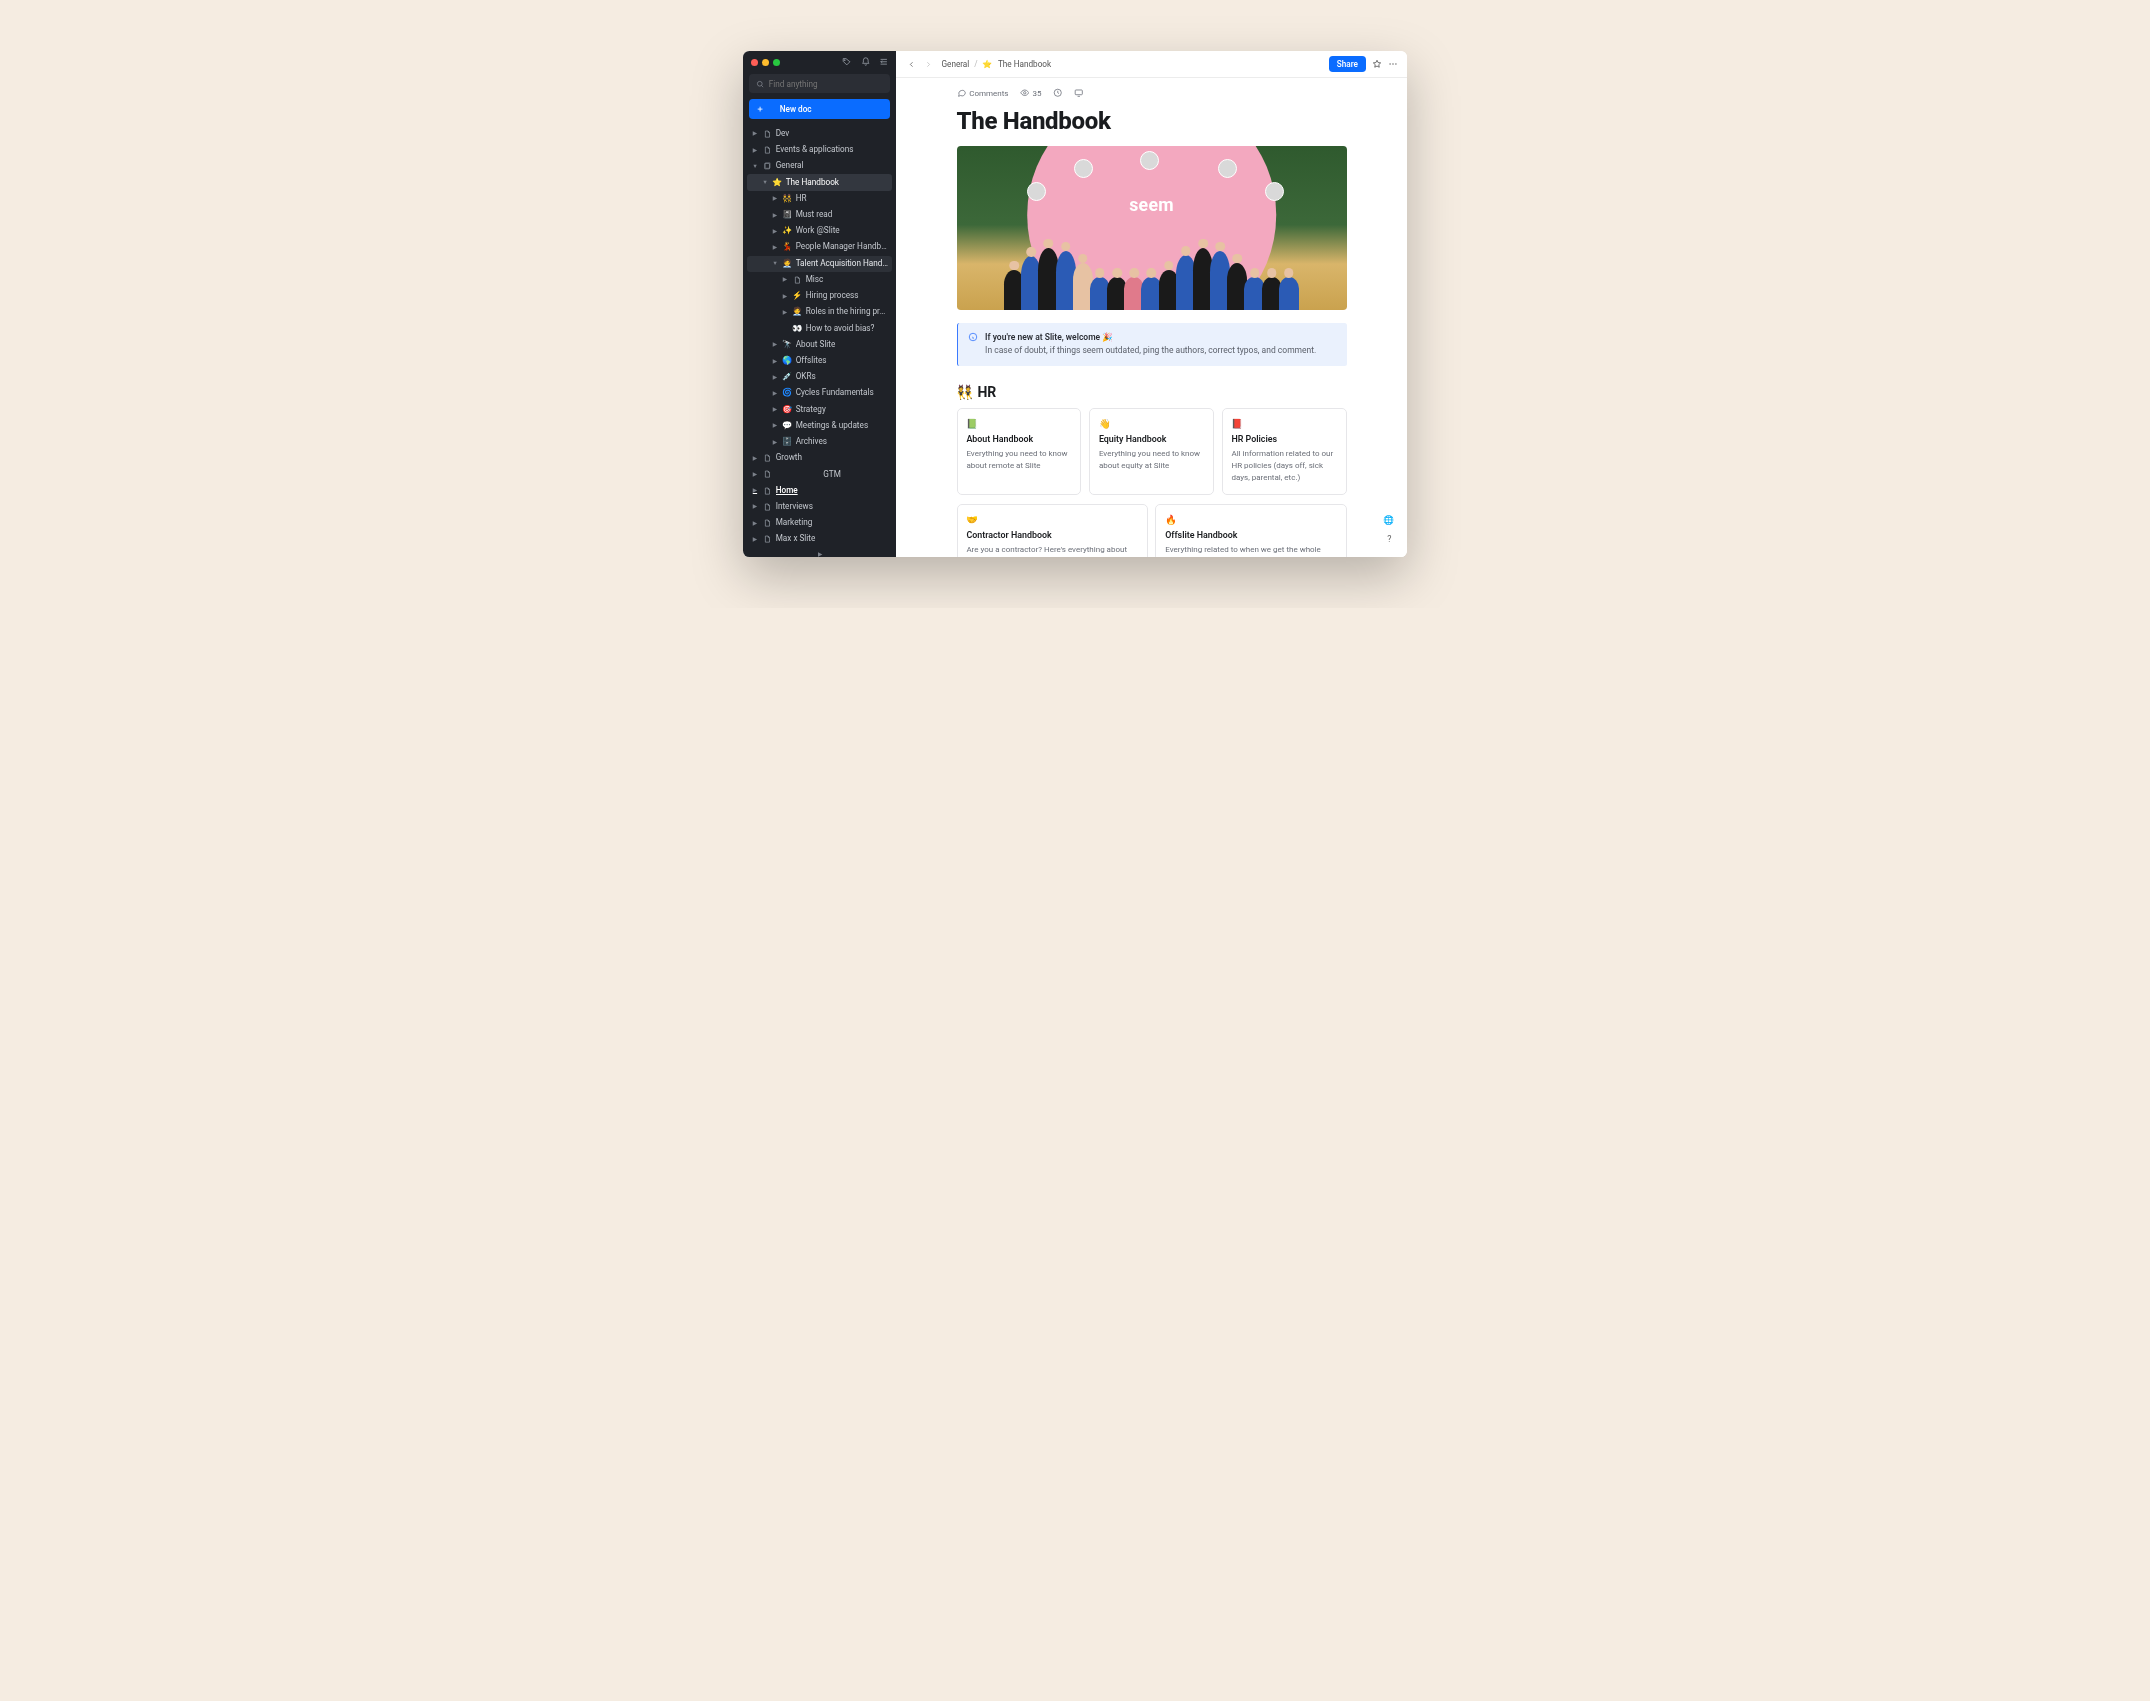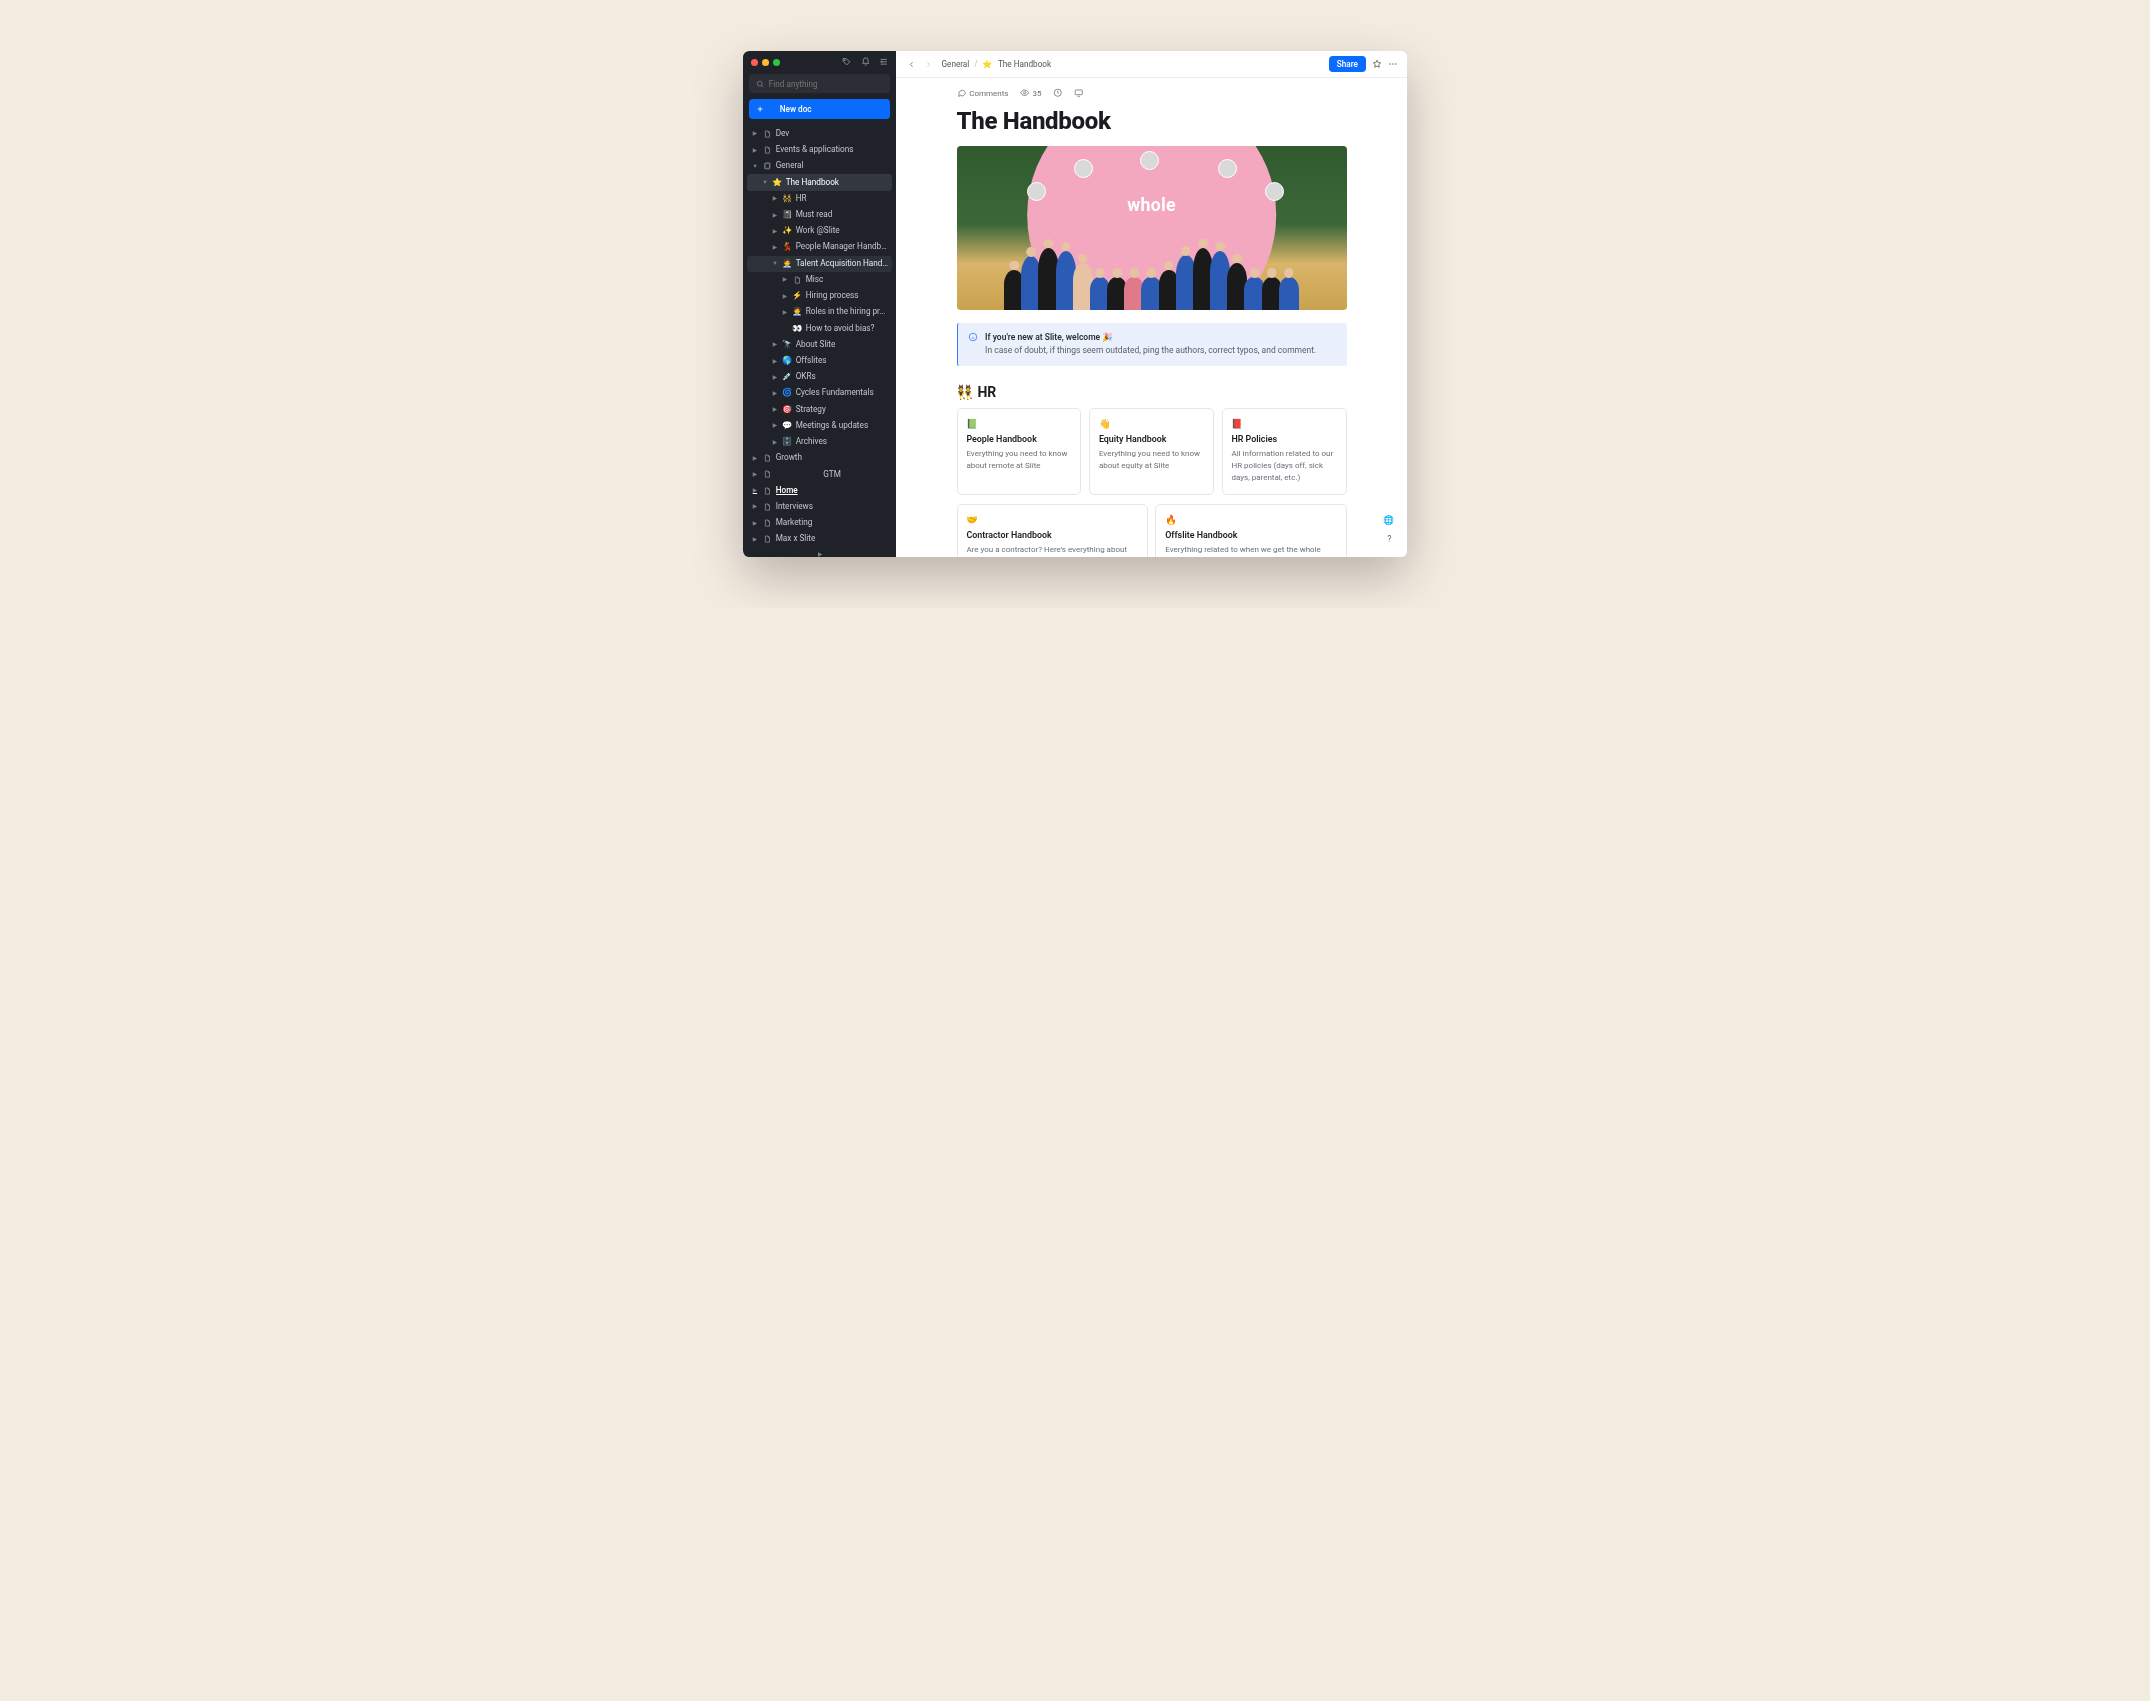--- a/index.html
+++ b/index.html
@@ -396,21 +396,21 @@
                 <rect x="3" y="5" width="18" height="12" rx="2"></rect>
                 <path d="M9 21h6"></path>
               </svg>
             </span>
         </div>
 
         <h1 class="doc-title">The Handbook</h1>
 
         <div class="hero">
           <div class="hero-dome"></div>
-          <div class="hero-logo">whole</div>
+          <div class="hero-logo">seem</div>
           <div class="hero-avatar" style="left:18%; top:22%"></div>
           <div class="hero-avatar" style="left:30%; top:8%"></div>
           <div class="hero-avatar" style="left:47%; top:3%"></div>
           <div class="hero-avatar" style="right:28%; top:8%"></div>
           <div class="hero-avatar" style="right:16%; top:22%"></div>
           <div class="hero-people" id="hero-people">
               <div class="person" style="height: 44%; background: rgb(26, 26, 26);">
                 <div class="head"></div>
               </div>
               <div class="person" style="height: 59%; background: rgb(43, 91, 181);">
@@ -475,21 +475,21 @@
             <strong>If you're new at Slite, welcome 🎉</strong>
             <div class="sub">In case of doubt, if things seem outdated, ping the authors, correct typos, and comment.</div>
           </div>
         </div>
 
         <h2 class="section-h">👯 HR</h2>
 
         <div class="card-grid-3" id="cards3">
             <div class="card">
     <div class="card-emoji">📗</div>
-    <div class="card-title">People Handbook</div>
+    <div class="card-title">About Handbook</div>
     <div class="card-desc">Everything you need to know about remote at Slite</div>
   </div>
             <div class="card">
     <div class="card-emoji">👋</div>
     <div class="card-title">Equity Handbook</div>
     <div class="card-desc">Everything you need to know about equity at Slite</div>
   </div>
             <div class="card">
     <div class="card-emoji">📕</div>
     <div class="card-title">HR Policies</div>

